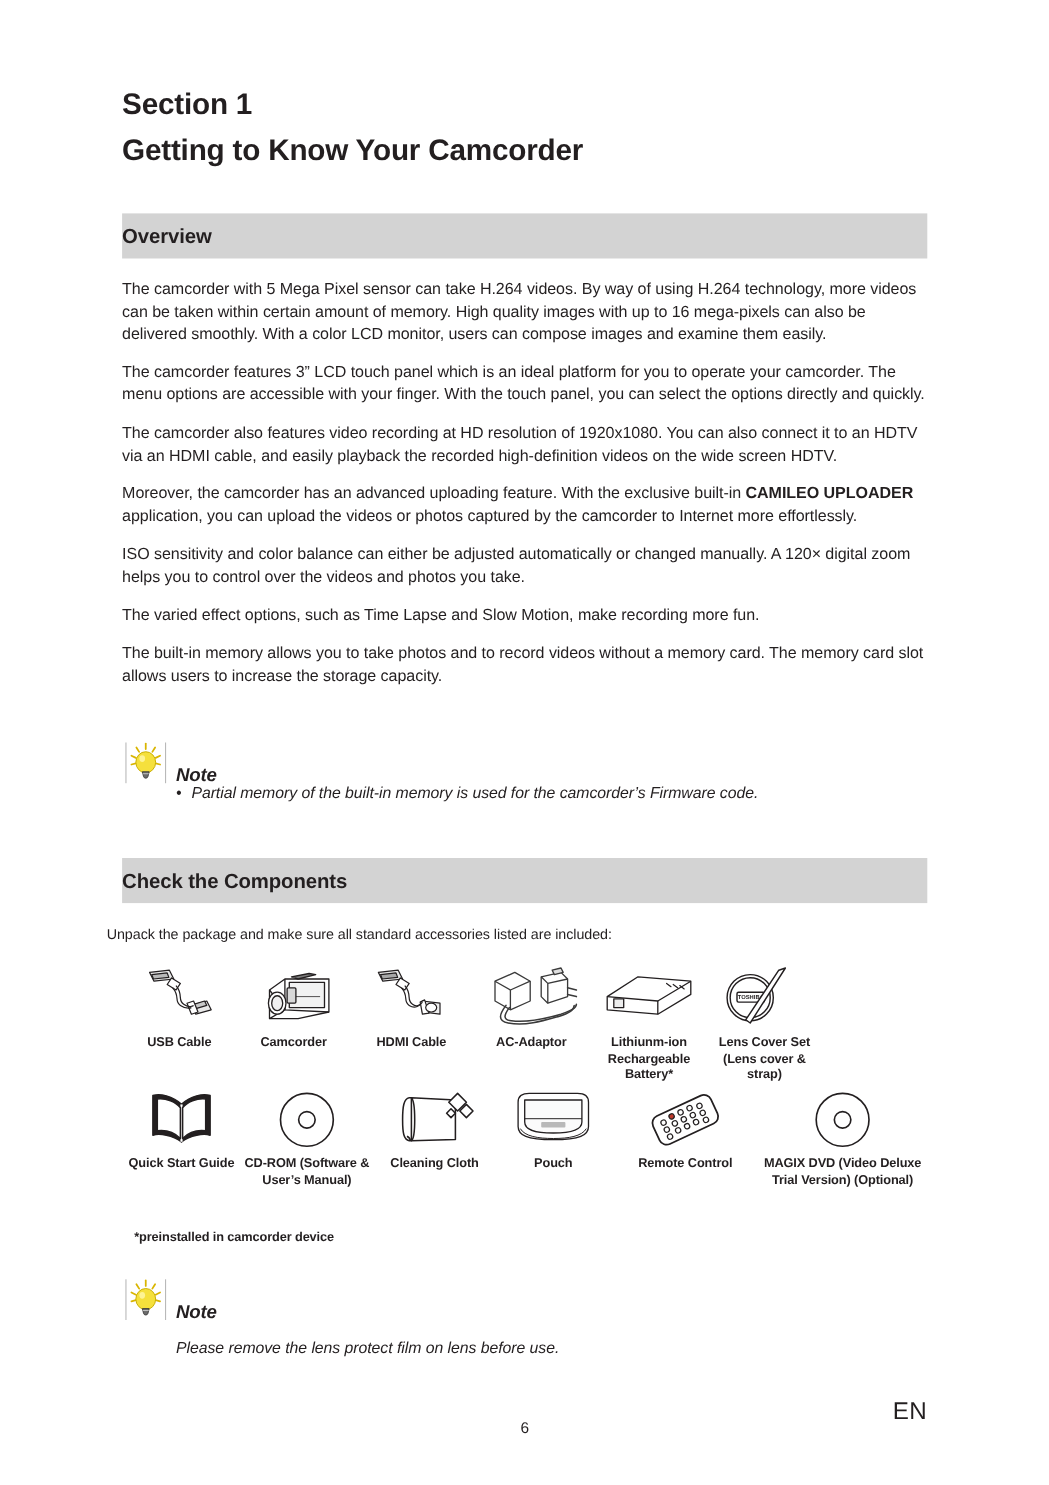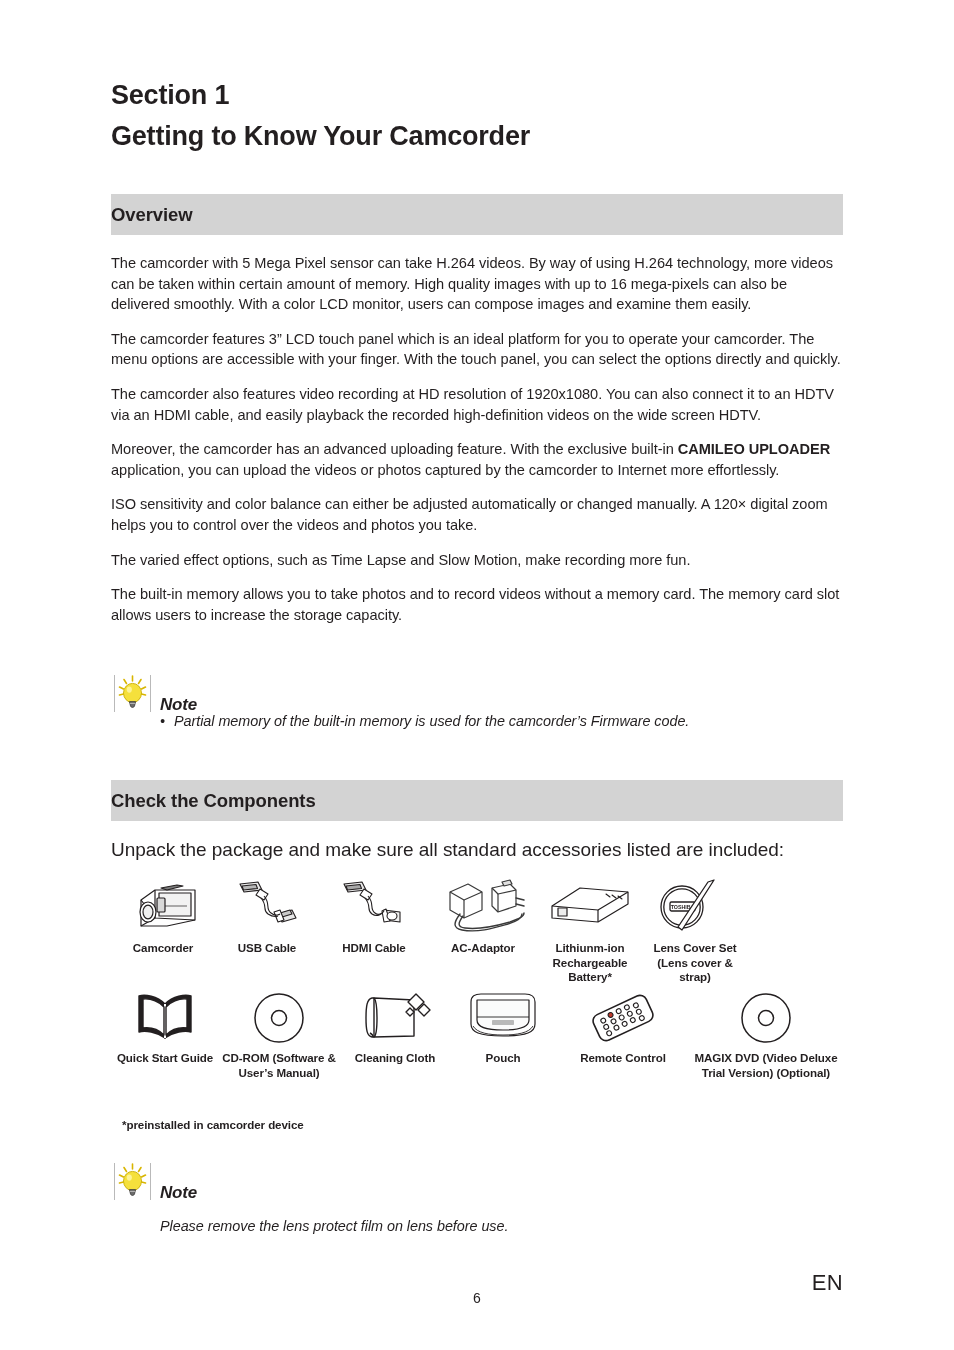--- a/index.html
+++ b/index.html
@@ -116,23 +116,23 @@
     letter-spacing: -0.05px;
   }
   .note-body .bullet {
     display: inline-block;
     width: 14px;
   }
 
   
   .intro-line {
     position: absolute;
-    left: 111px;
+    left: 97px;
     top: 840px;
-    font-size: 19px;
+    font-size: 13px;
     line-height: 20px;
     letter-spacing: -0.05px;
   }
   .comp-row {
     position: absolute;
     display: flex;
     align-items: flex-start;
   }
   .comp {
     display: flex;
@@ -234,55 +234,55 @@
   <div class="bar" id="bar-components">
     <span class="bar-label">Check the Components</span>
   </div>
 
   <div class="intro-line">Unpack the package and make sure all standard accessories listed are included:</div>
 
   <div class="comp-row" style="top:878px; left:111px; width:733px;">
 
     <div class="comp" style="width:104px;">
       <div class="comp-art">
+        <svg width="78" height="56" viewBox="0 0 78 56">
+          <g fill="#ffffff" stroke="#231f20" stroke-width="1.1" stroke-linejoin="round">
+            <path d="M12 4 L30 2 L34 10 L16 12 Z" fill="#e8e8e8"></path>
+            <path d="M14 6 L28 4.5 L29.5 8.5 L15.5 10 Z" fill="#b9b9b9"></path>
+            <path d="M32 9 L40 14 L36 20 L28 15 Z"></path>
+            <path d="M50 34 L64 30 L68 38 L54 42 Z" fill="#e8e8e8"></path>
+            <path d="M52 33 L62 30 L64 34 L54 37 Z" fill="#c9c9c9"></path>
+            <path d="M46 32 L52 30 L56 40 L50 42 Z"></path>
+          </g>
+          <path d="M33 18 C 40 26, 34 30, 40 34 C 46 38, 50 36, 50 36" fill="none" stroke="#231f20" stroke-width="1.1"></path>
+          <path d="M36 16 C 43 24, 37 29, 43 33 C 48 37, 52 34, 52 34" fill="none" stroke="#231f20" stroke-width="1.1"></path>
+        </svg>
+      </div>
+      <div class="comp-label">USB Cable</div>
+    </div>
+
+    <div class="comp" style="width:104px;">
+      <div class="comp-art">
         <svg width="84" height="56" viewBox="0 0 84 56">
           <g fill="#ffffff" stroke="#231f20" stroke-width="1.2" stroke-linejoin="round">
             <path d="M20 20 L34 10 L74 10 L74 40 L46 46 L20 46 Z"></path>
             <path d="M34 10 L34 38 L74 40" fill="none"></path>
             <path d="M20 20 L34 38 L20 46" fill="none"></path>
             <path d="M38 13 L70 13 L70 36 L38 36 Z" fill="#f2f2f2"></path>
             <ellipse cx="27" cy="32" rx="8" ry="10" fill="#ffffff"></ellipse>
             <ellipse cx="27" cy="32" rx="5" ry="6.8" fill="#f0f0f0"></ellipse>
             <path d="M40 8 L56 5 L62 6 L46 10 Z" fill="#7c7c7c"></path>
             <rect x="36" y="18" width="8" height="14" rx="1" fill="#d8d8d8"></rect>
           </g>
           <g stroke="#231f20" stroke-width="0.7" fill="none">
             <line x1="44" y1="26" x2="66" y2="26"></line>
           </g>
         </svg>
       </div>
       <div class="comp-label">Camcorder</div>
-    </div>
-
-    <div class="comp" style="width:104px;">
-      <div class="comp-art">
-        <svg width="78" height="56" viewBox="0 0 78 56">
-          <g fill="#ffffff" stroke="#231f20" stroke-width="1.1" stroke-linejoin="round">
-            <path d="M12 4 L30 2 L34 10 L16 12 Z" fill="#e8e8e8"></path>
-            <path d="M14 6 L28 4.5 L29.5 8.5 L15.5 10 Z" fill="#b9b9b9"></path>
-            <path d="M32 9 L40 14 L36 20 L28 15 Z"></path>
-            <path d="M50 34 L64 30 L68 38 L54 42 Z" fill="#e8e8e8"></path>
-            <path d="M52 33 L62 30 L64 34 L54 37 Z" fill="#c9c9c9"></path>
-            <path d="M46 32 L52 30 L56 40 L50 42 Z"></path>
-          </g>
-          <path d="M33 18 C 40 26, 34 30, 40 34 C 46 38, 50 36, 50 36" fill="none" stroke="#231f20" stroke-width="1.1"></path>
-          <path d="M36 16 C 43 24, 37 29, 43 33 C 48 37, 52 34, 52 34" fill="none" stroke="#231f20" stroke-width="1.1"></path>
-        </svg>
-      </div>
-      <div class="comp-label">USB Cable</div>
     </div>
 
     <div class="comp" style="width:110px;">
       <div class="comp-art">
         <svg width="80" height="56" viewBox="0 0 80 56">
           <g fill="#ffffff" stroke="#231f20" stroke-width="1.1" stroke-linejoin="round">
             <path d="M10 4 L28 2 L32 10 L14 12 Z" fill="#e8e8e8"></path>
             <path d="M12 6 L26 4.5 L27.5 8.5 L13.5 10 Z" fill="#a8a8a8"></path>
             <path d="M30 9 L38 14 L34 20 L26 15 Z"></path>
             <path d="M50 30 L66 32 L66 42 L50 40 Z" fill="#f0f0f0"></path>

